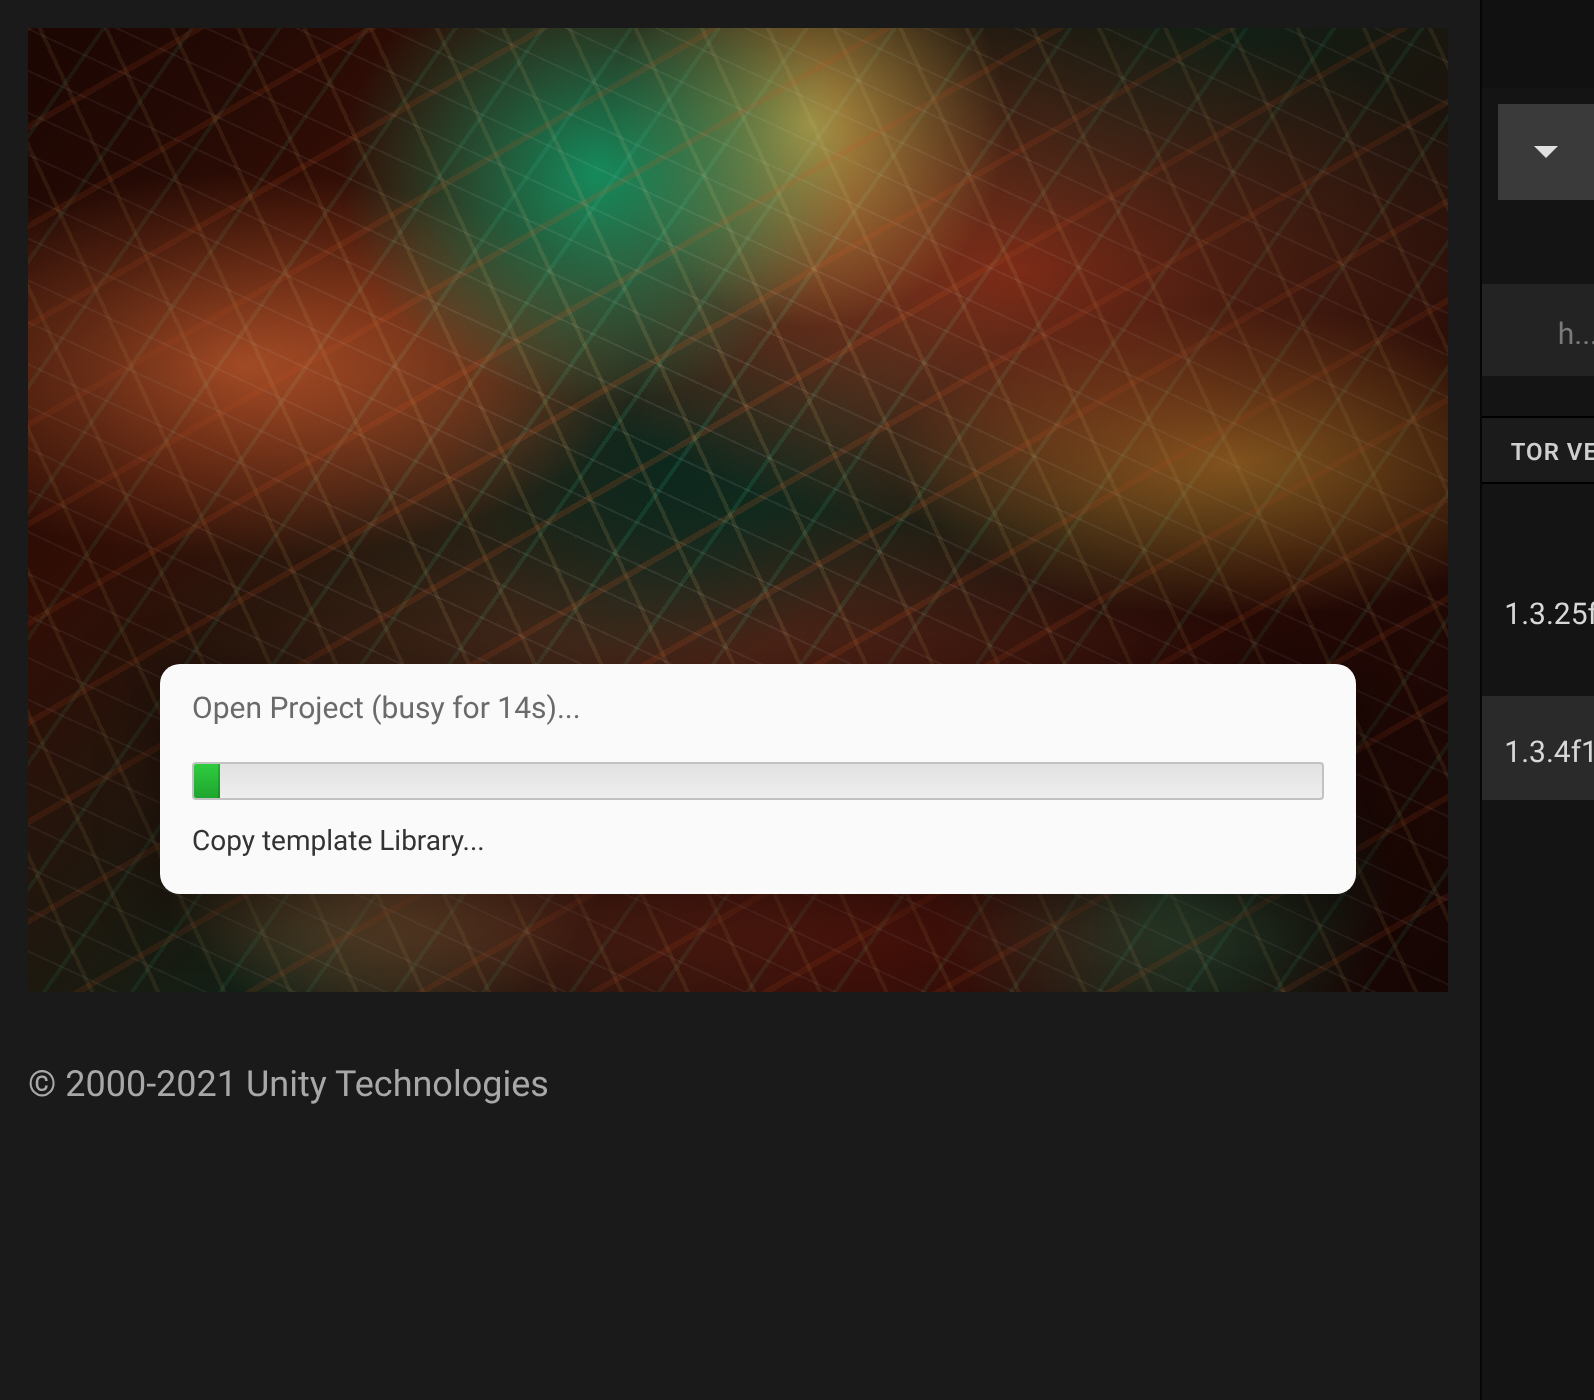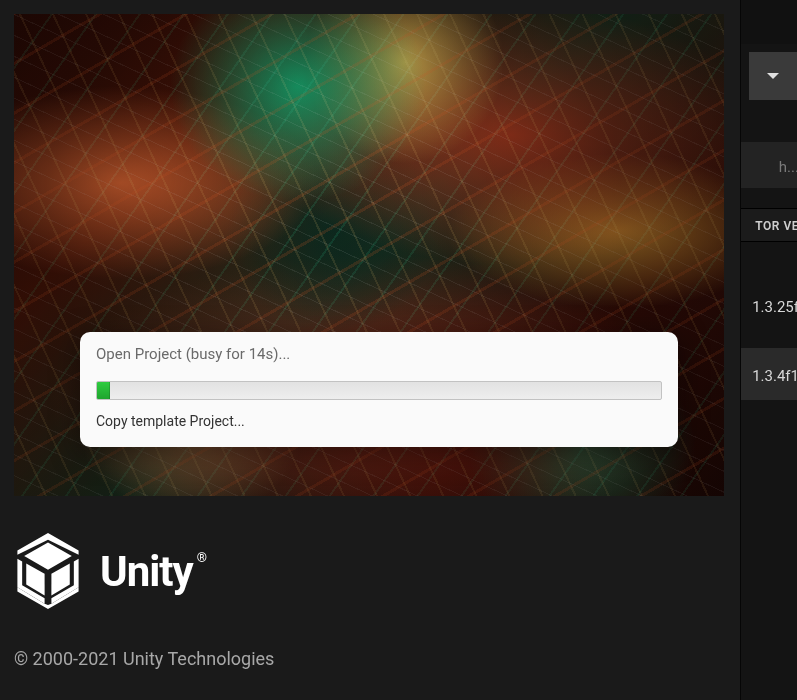--- a/index.html
+++ b/index.html
@@ -215,41 +215,24 @@
 
 <div class="main-container">
   <div class="left-panel">
     <div class="splash-image">
       <div class="splash-bg"></div>
       <div class="progress-dialog">
         <div class="dialog-title">Open Project (busy for 14s)...</div>
         <div class="progress-bar-outer">
           <div class="progress-bar-fill" style="width: 2.3%;"></div>
         </div>
-        <div class="dialog-status">Copy template Project...</div>
+        <div class="dialog-status">Copy template Library...</div>
       </div>
     </div>
     <div class="footer">
-      <div class="unity-logo-row">
-        <div class="unity-cube">
-          <svg viewBox="0 0 100 112" fill="none">
-            <path d="M50 0 L95 26 L95 32 L50 10 L5 32 L5 26 Z" fill="#ffffff"></path>
-            <path d="M50 14 L85 34 L50 54 L15 34 Z" fill="#ffffff"></path>
-            <path d="M5 38 L5 80 L45 104 L45 96 L12 77 L12 42 Z" fill="#ffffff"></path>
-            <path d="M95 38 L95 80 L55 104 L55 96 L88 77 L88 42 Z" fill="#ffffff"></path>
-            <path d="M18 45 L45 60 L45 92 L18 76 Z" fill="#ffffff"></path>
-            <path d="M82 45 L55 60 L55 92 L82 76 Z" fill="#ffffff"></path>
-            <path d="M50 106 L50 112 L5 86 L5 80 L45 104 L50 106 Z" fill="#ffffff"></path>
-            <path d="M50 106 L50 112 L95 86 L95 80 L55 104 Z" fill="#ffffff"></path>
-          </svg>
-        </div>
-        <div>
-          <span class="unity-word">Unity</span><span class="unity-reg">®</span>
-        </div>
-      </div>
       <div class="copyright">© 2000-2021 Unity Technologies</div>
     </div>
   </div>
 
   <div class="right-panel">
     <div class="right-strip" style="top:0;height:44px;background:#111;"></div>
     <div class="dropdown-caret-box">
       <div class="caret-down"></div>
     </div>
     <div class="right-strip" style="top:142px;height:46px;background:#232323;"></div>

